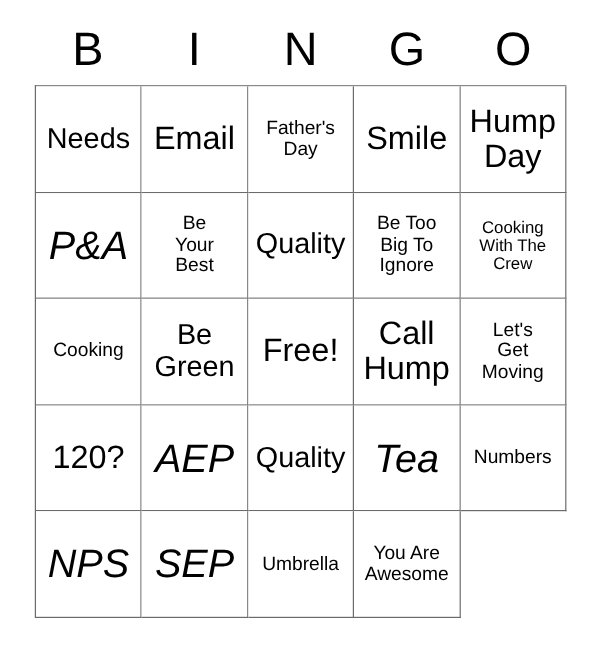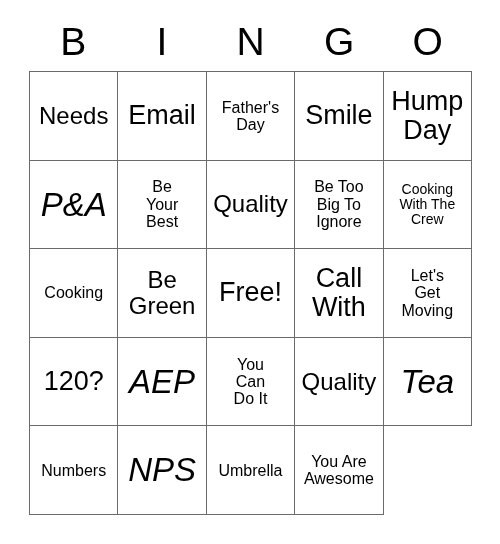--- a/index.html
+++ b/index.html
@@ -136,53 +136,51 @@
       </div>
     <div class="cell">
         <span class="cell-text sz-md">Be
 Green</span>
       </div>
     <div class="cell">
         <span class="cell-text sz-lg">Free!</span>
       </div>
     <div class="cell">
         <span class="cell-text sz-lg">Call
-With</span>
+Hump</span>
       </div>
     <div class="cell">
         <span class="cell-text sz-xs">Let's
 Get
 Moving</span>
       </div>
 
     <div class="cell">
         <span class="cell-text sz-lg">120?</span>
       </div>
     <div class="cell">
         <span class="cell-text sz-xl">AEP</span>
-      </div>
-    <div class="cell">
-        <span class="cell-text sz-xs">You
-Can
-Do It</span>
       </div>
     <div class="cell">
         <span class="cell-text sz-md">Quality</span>
       </div>
     <div class="cell">
         <span class="cell-text sz-xl">Tea</span>
       </div>
 
     <div class="cell">
         <span class="cell-text sz-xs">Numbers</span>
       </div>
     <div class="cell">
         <span class="cell-text sz-xl">NPS</span>
       </div>
     <div class="cell">
+        <span class="cell-text sz-xl">SEP</span>
+      </div>
+    <div class="cell">
         <span class="cell-text sz-xs">Umbrella</span>
       </div>
     <div class="cell">
         <span class="cell-text sz-xs">You Are
 Awesome</span>
       </div>
   </div>
 
 </div>
 

